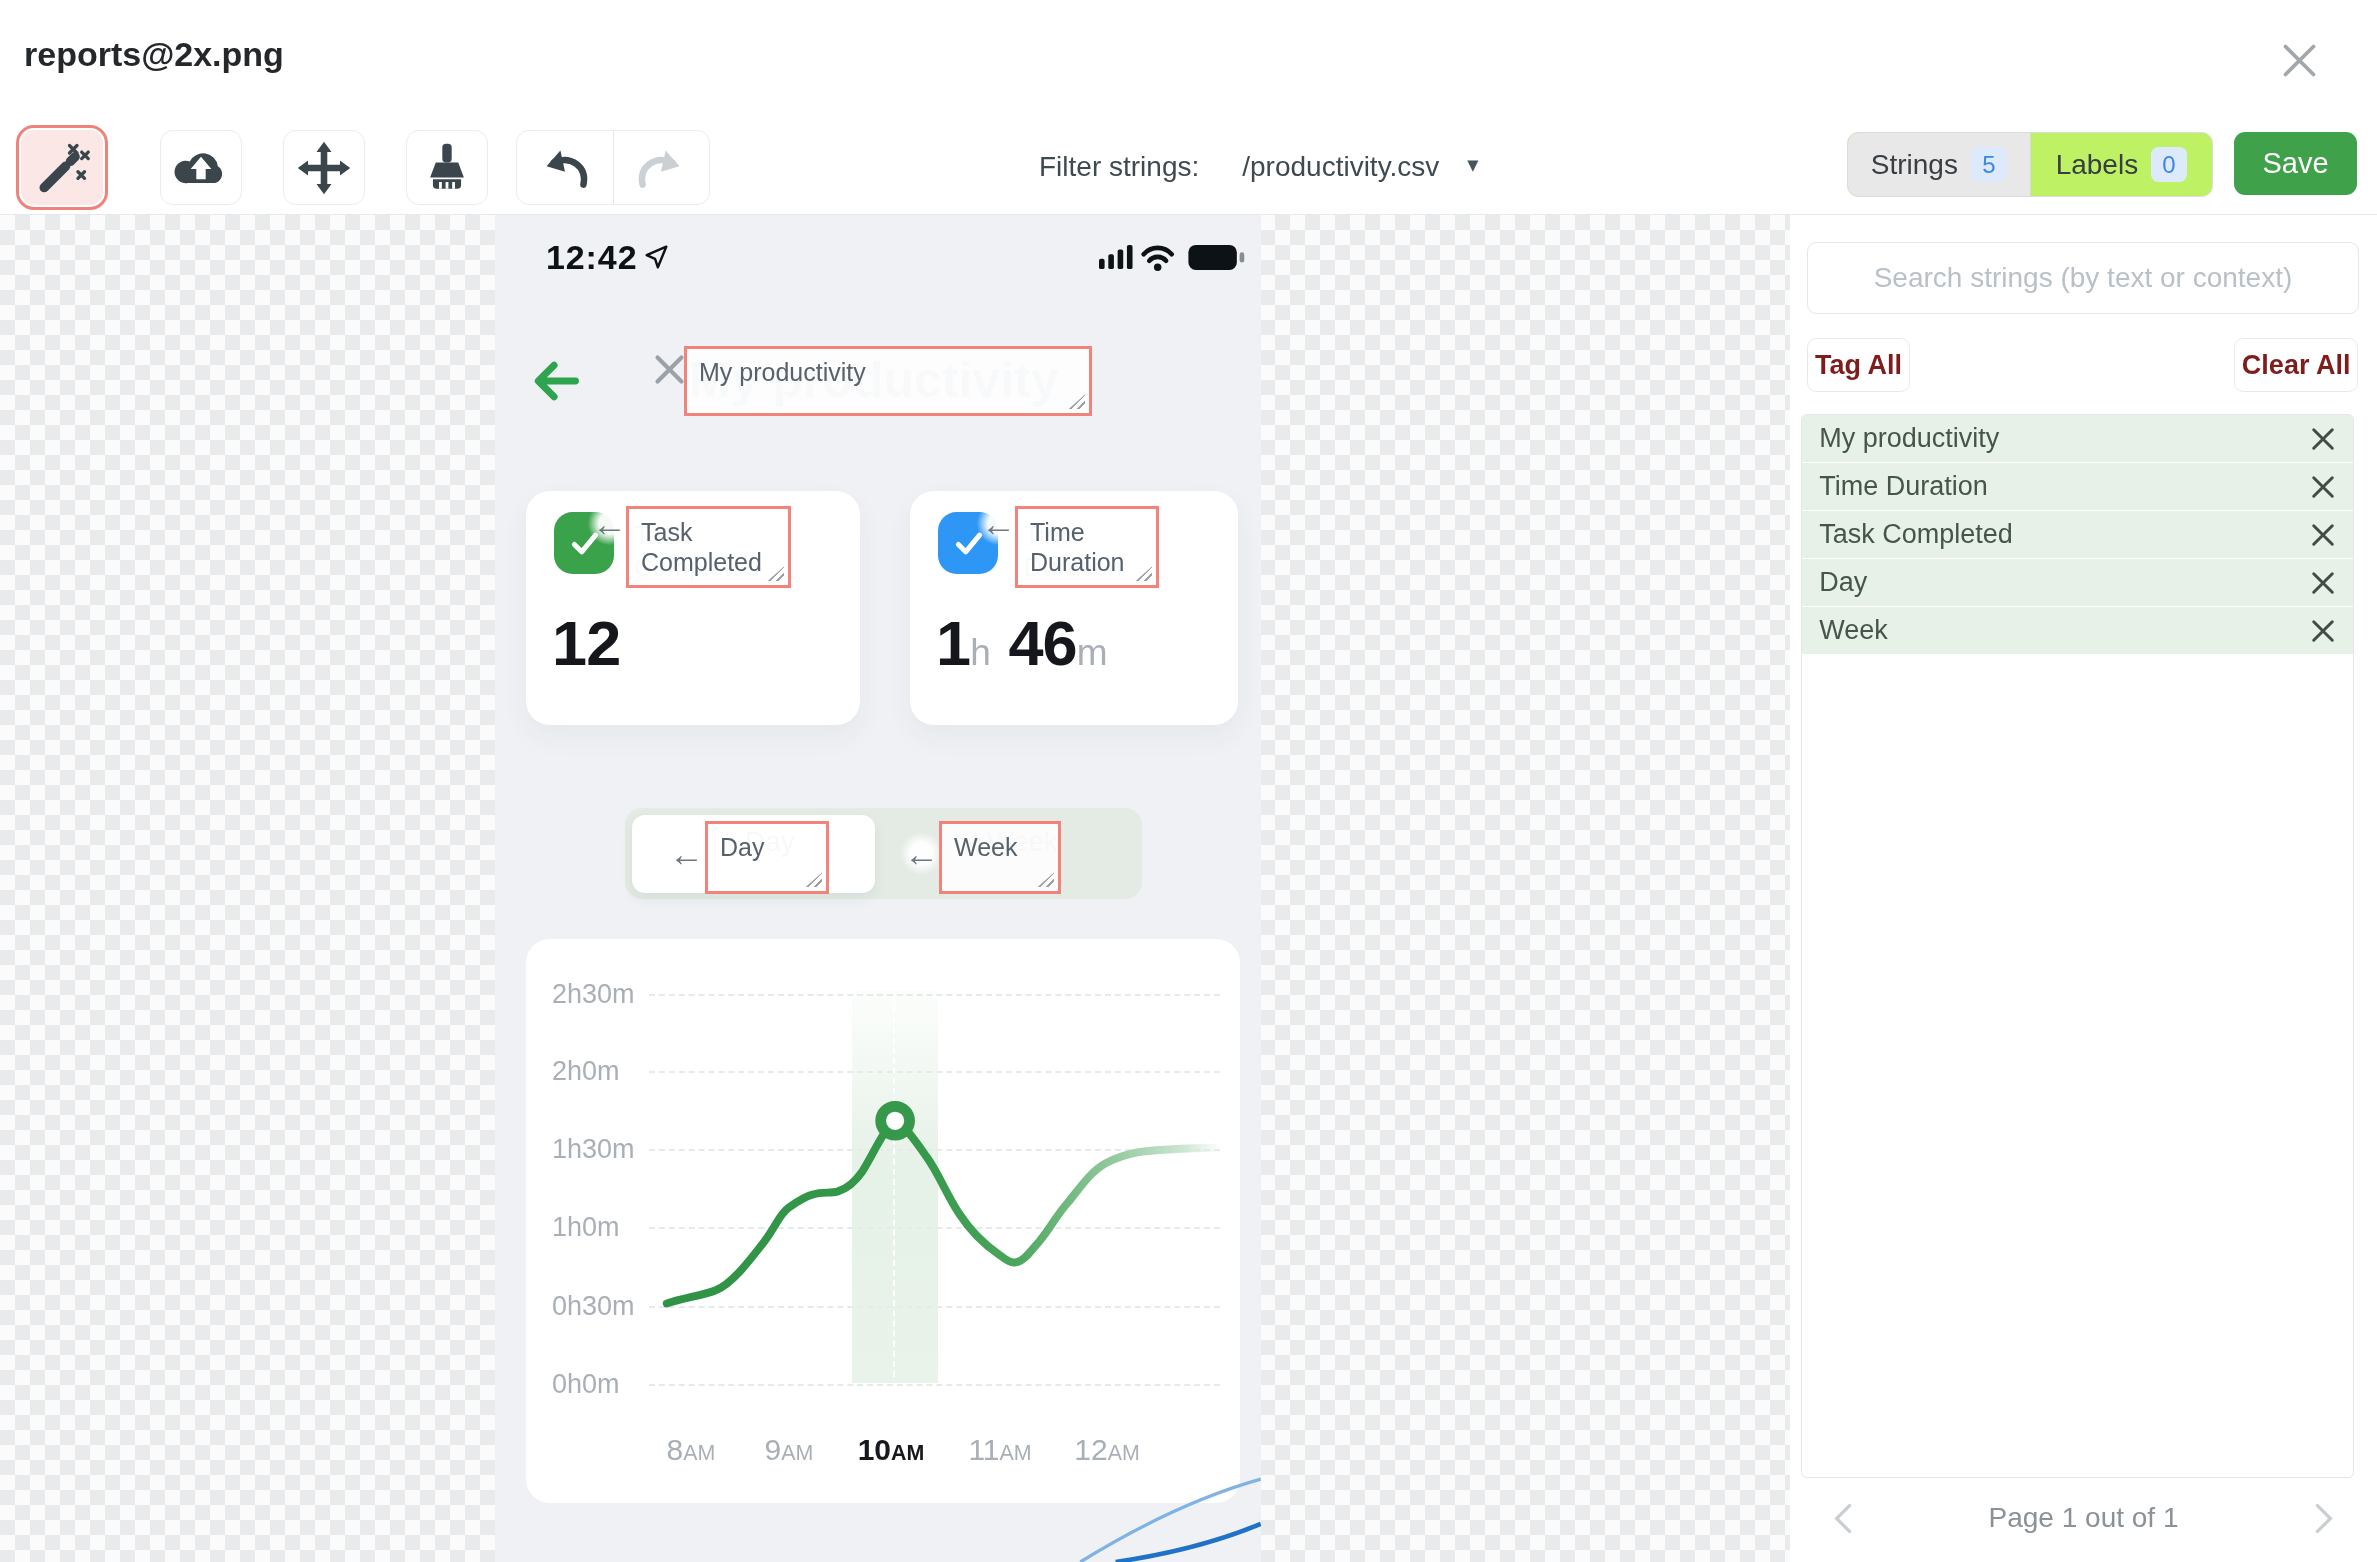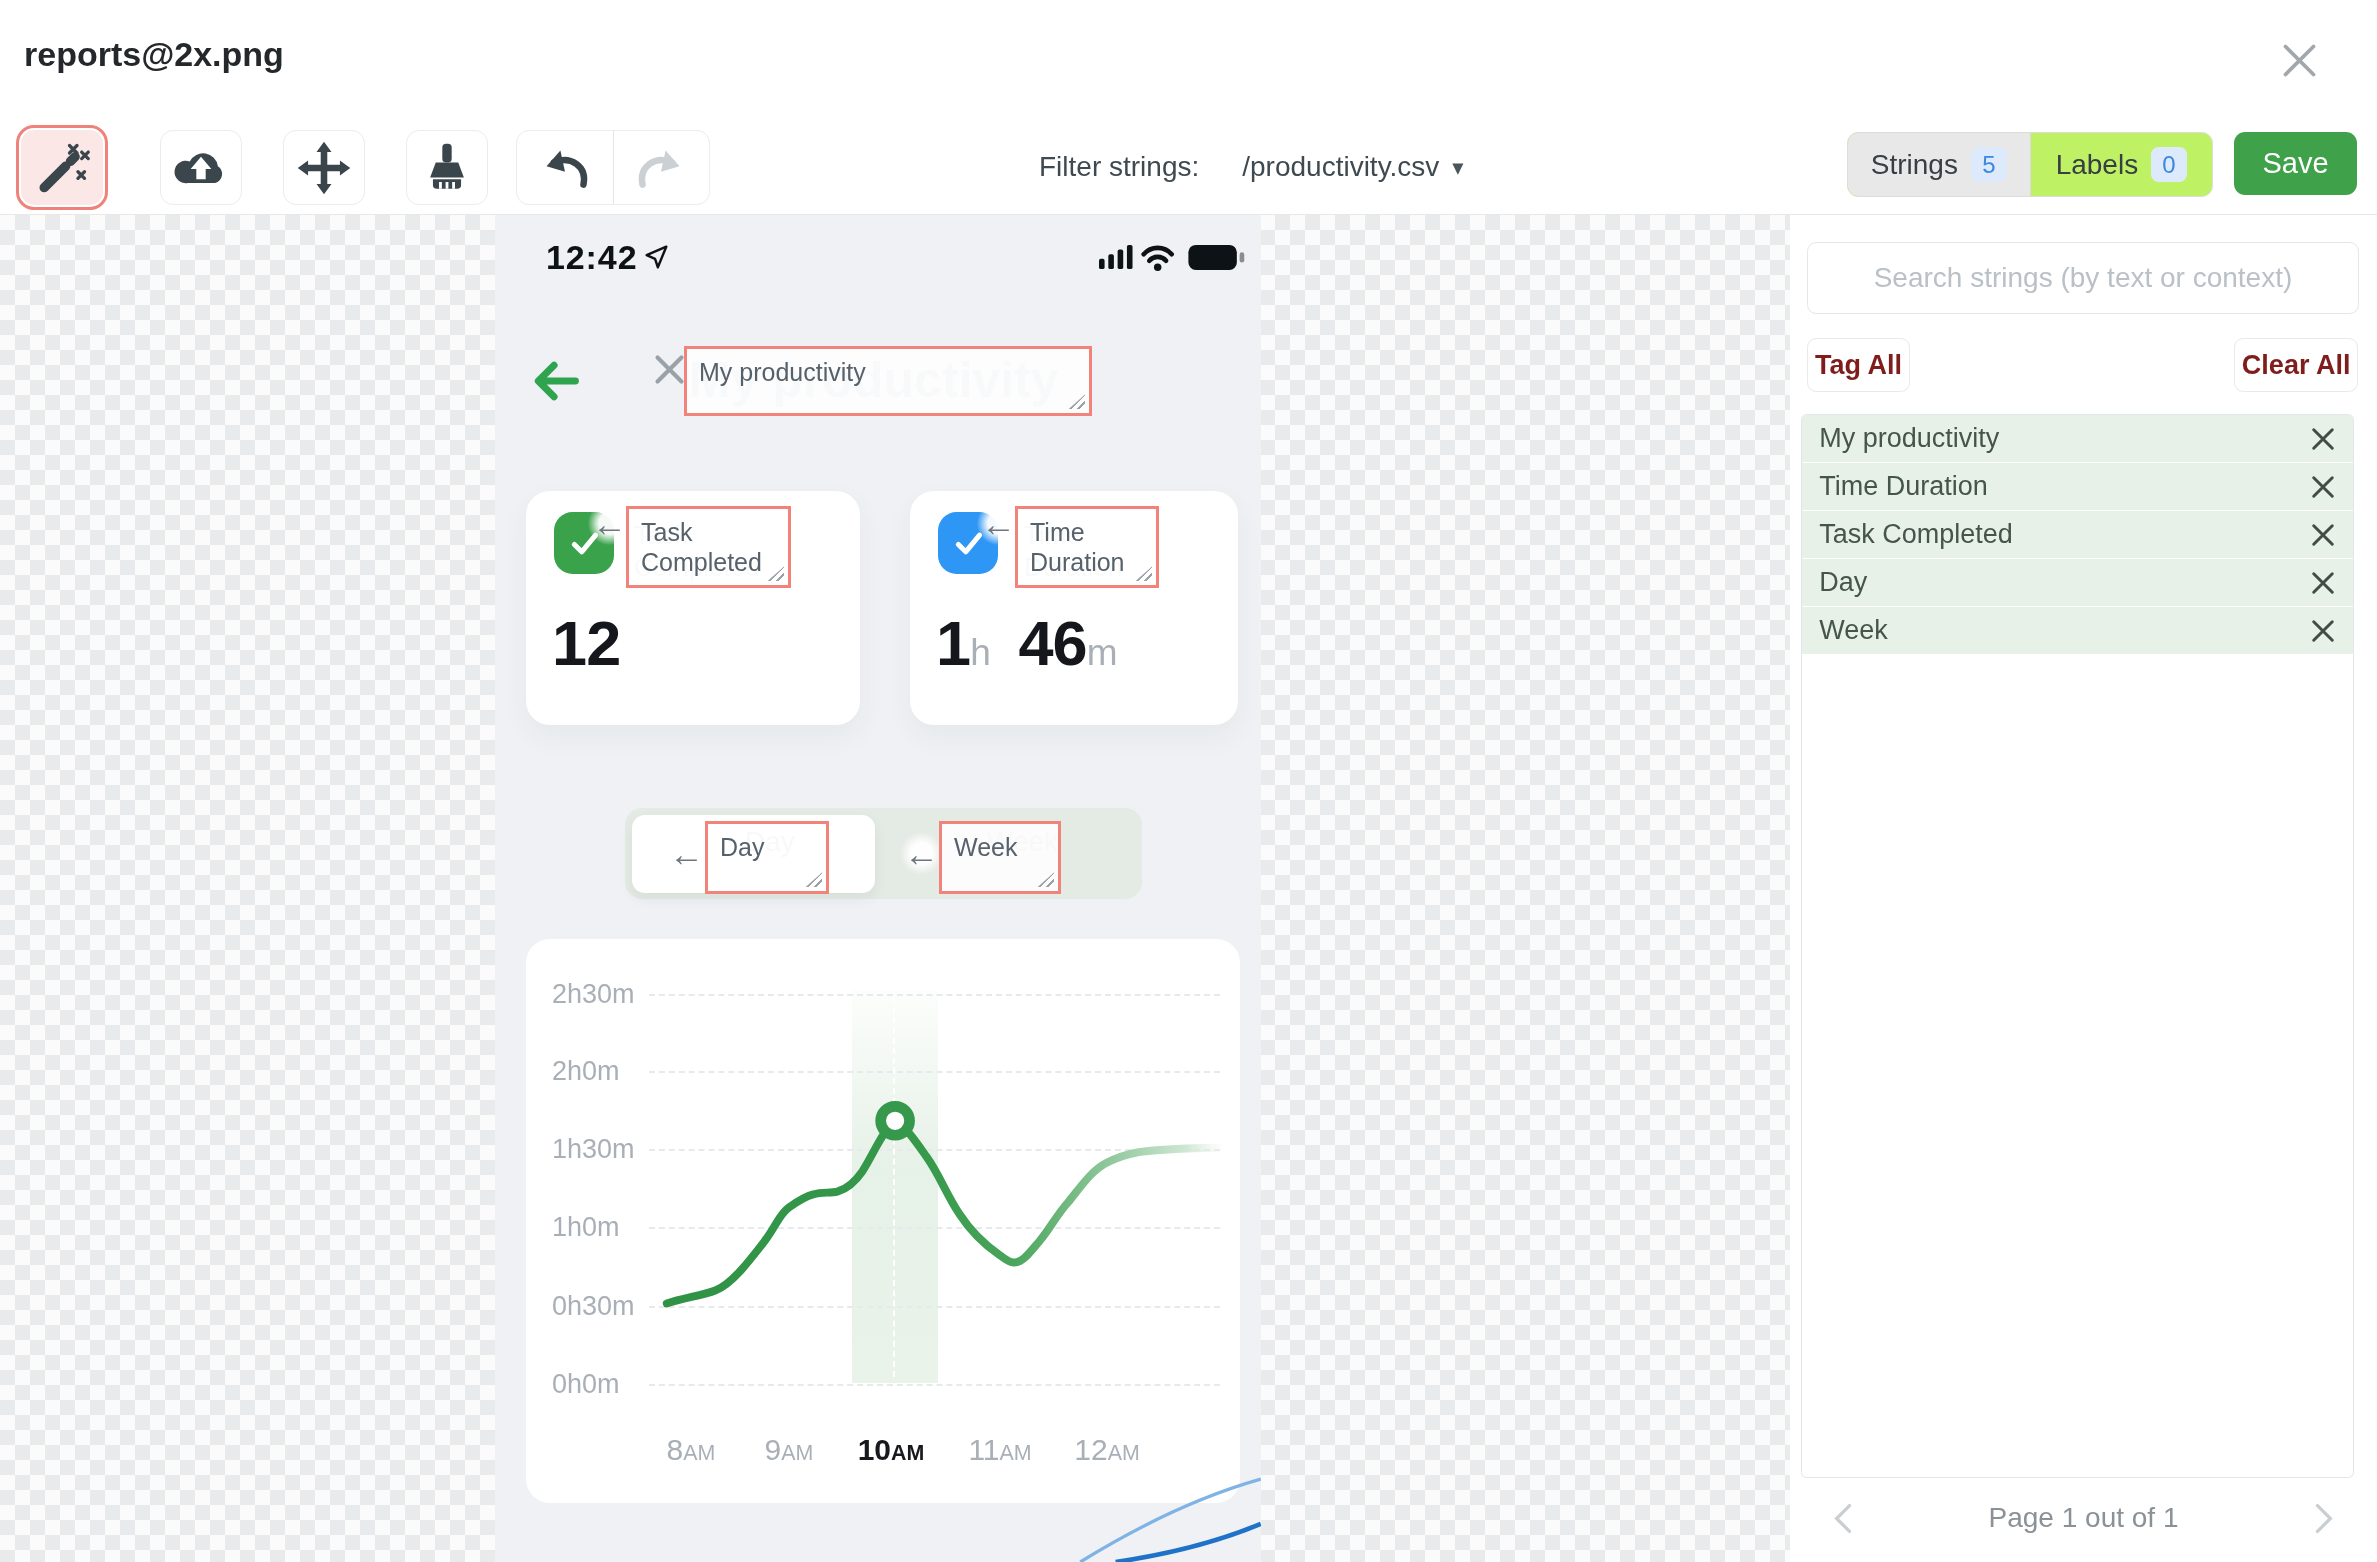--- a/index.html
+++ b/index.html
@@ -18,21 +18,21 @@
     background:#fff; border-bottom:1.9px solid #e8e8e8; }
   .toolbtn { position:absolute; top:9.3px; width:82px; height:75px; background:#fff;
     border:1.9px solid #ececec; border-radius:13px; display:flex; align-items:center; justify-content:center; }
   .toolbtn.active { background:#fbe7e6; border-color:#fbe7e6; outline:3.7px solid #ef827a; outline-offset:2.8px; }
   .toolpair { position:absolute; top:9.3px; width:194px; height:75px; background:#fff;
     border:1.9px solid #ececec; border-radius:13px; display:flex; }
   .toolpair > div { flex:1; display:flex; align-items:center; justify-content:center; }
   .toolpair > div + div { border-left:1.9px solid #e6e6e6; }
   #filterwrap { position:absolute; left:1039px; top:0; height:92px; display:flex; align-items:center; gap:43px; }
   #filterwrap .flabel { font-size:28px; color:#3f4a50; }
-  #filterwrap .fvalue { font-size:28px; color:#3f4a50; cursor:pointer; display:flex; align-items:center; gap:13px; }
+  #filterwrap .fvalue { font-size:28px; color:#3f4a50; cursor:pointer; display:flex; align-items:flex-start; gap:28px; }
   #filterwrap .caret { font-size:22.4px; color:#4a555b; }
   #tabs { position:absolute; left:1847px; top:11.2px; width:366px; height:65px;
     border:1.9px solid #dcdcdc; border-radius:11.2px; display:flex; overflow:hidden; background:#bef264; }
   .tab { flex:1; display:flex; align-items:center; justify-content:center; gap:13px;
     font-size:28px; color:#383e44; cursor:pointer; }
   .tab.active { background:#e8e8e8; border-right:1.9px solid #d9d9d9; }
   .badge { background:#ddeafc; color:#3c87e0; font-size:24px; border-radius:7.5px; padding:3.7px 11.2px; }
   #savebtn { position:absolute; left:2234px; top:11.2px; width:123px; height:63px; background:#3fa14a;
     border:none; border-radius:11.2px; color:#fff; font-size:29px; font-family:inherit; cursor:pointer; }
 
@@ -237,21 +237,21 @@
         <div>Time</div>
           <div>Duration</div>
       </div>
       <div class="tagarrow" style="left:67px;top:11.2px">←</div>
       <div class="tag" style="left:105px;top:15px;width:144px;height:82px">
         <div>Time</div>
         <div>Duration</div>
       </div>
       <div class="bigval">
         <span>1</span><span class="unit">h</span>
-        <span style="margin-left:12px">46</span><span class="unit">m</span>
+        <span style="margin-left:2px">46</span><span class="unit">m</span>
       </div>
     </div>
 
     <div id="toggle">
       <div class="seg-day"></div>
     </div>
     <div class="ghost" style="left:250px;top:611px;font-size:28px;color:#c9cfc9">Day</div>
     <div class="ghost" style="left:492px;top:611px;font-size:28px;color:#c3ccc3">Week</div>
     <div class="tagarrow" style="left:170px;top:617px">←</div>
     <div class="tag" style="left:210px;top:606px;width:124px;height:73px">

